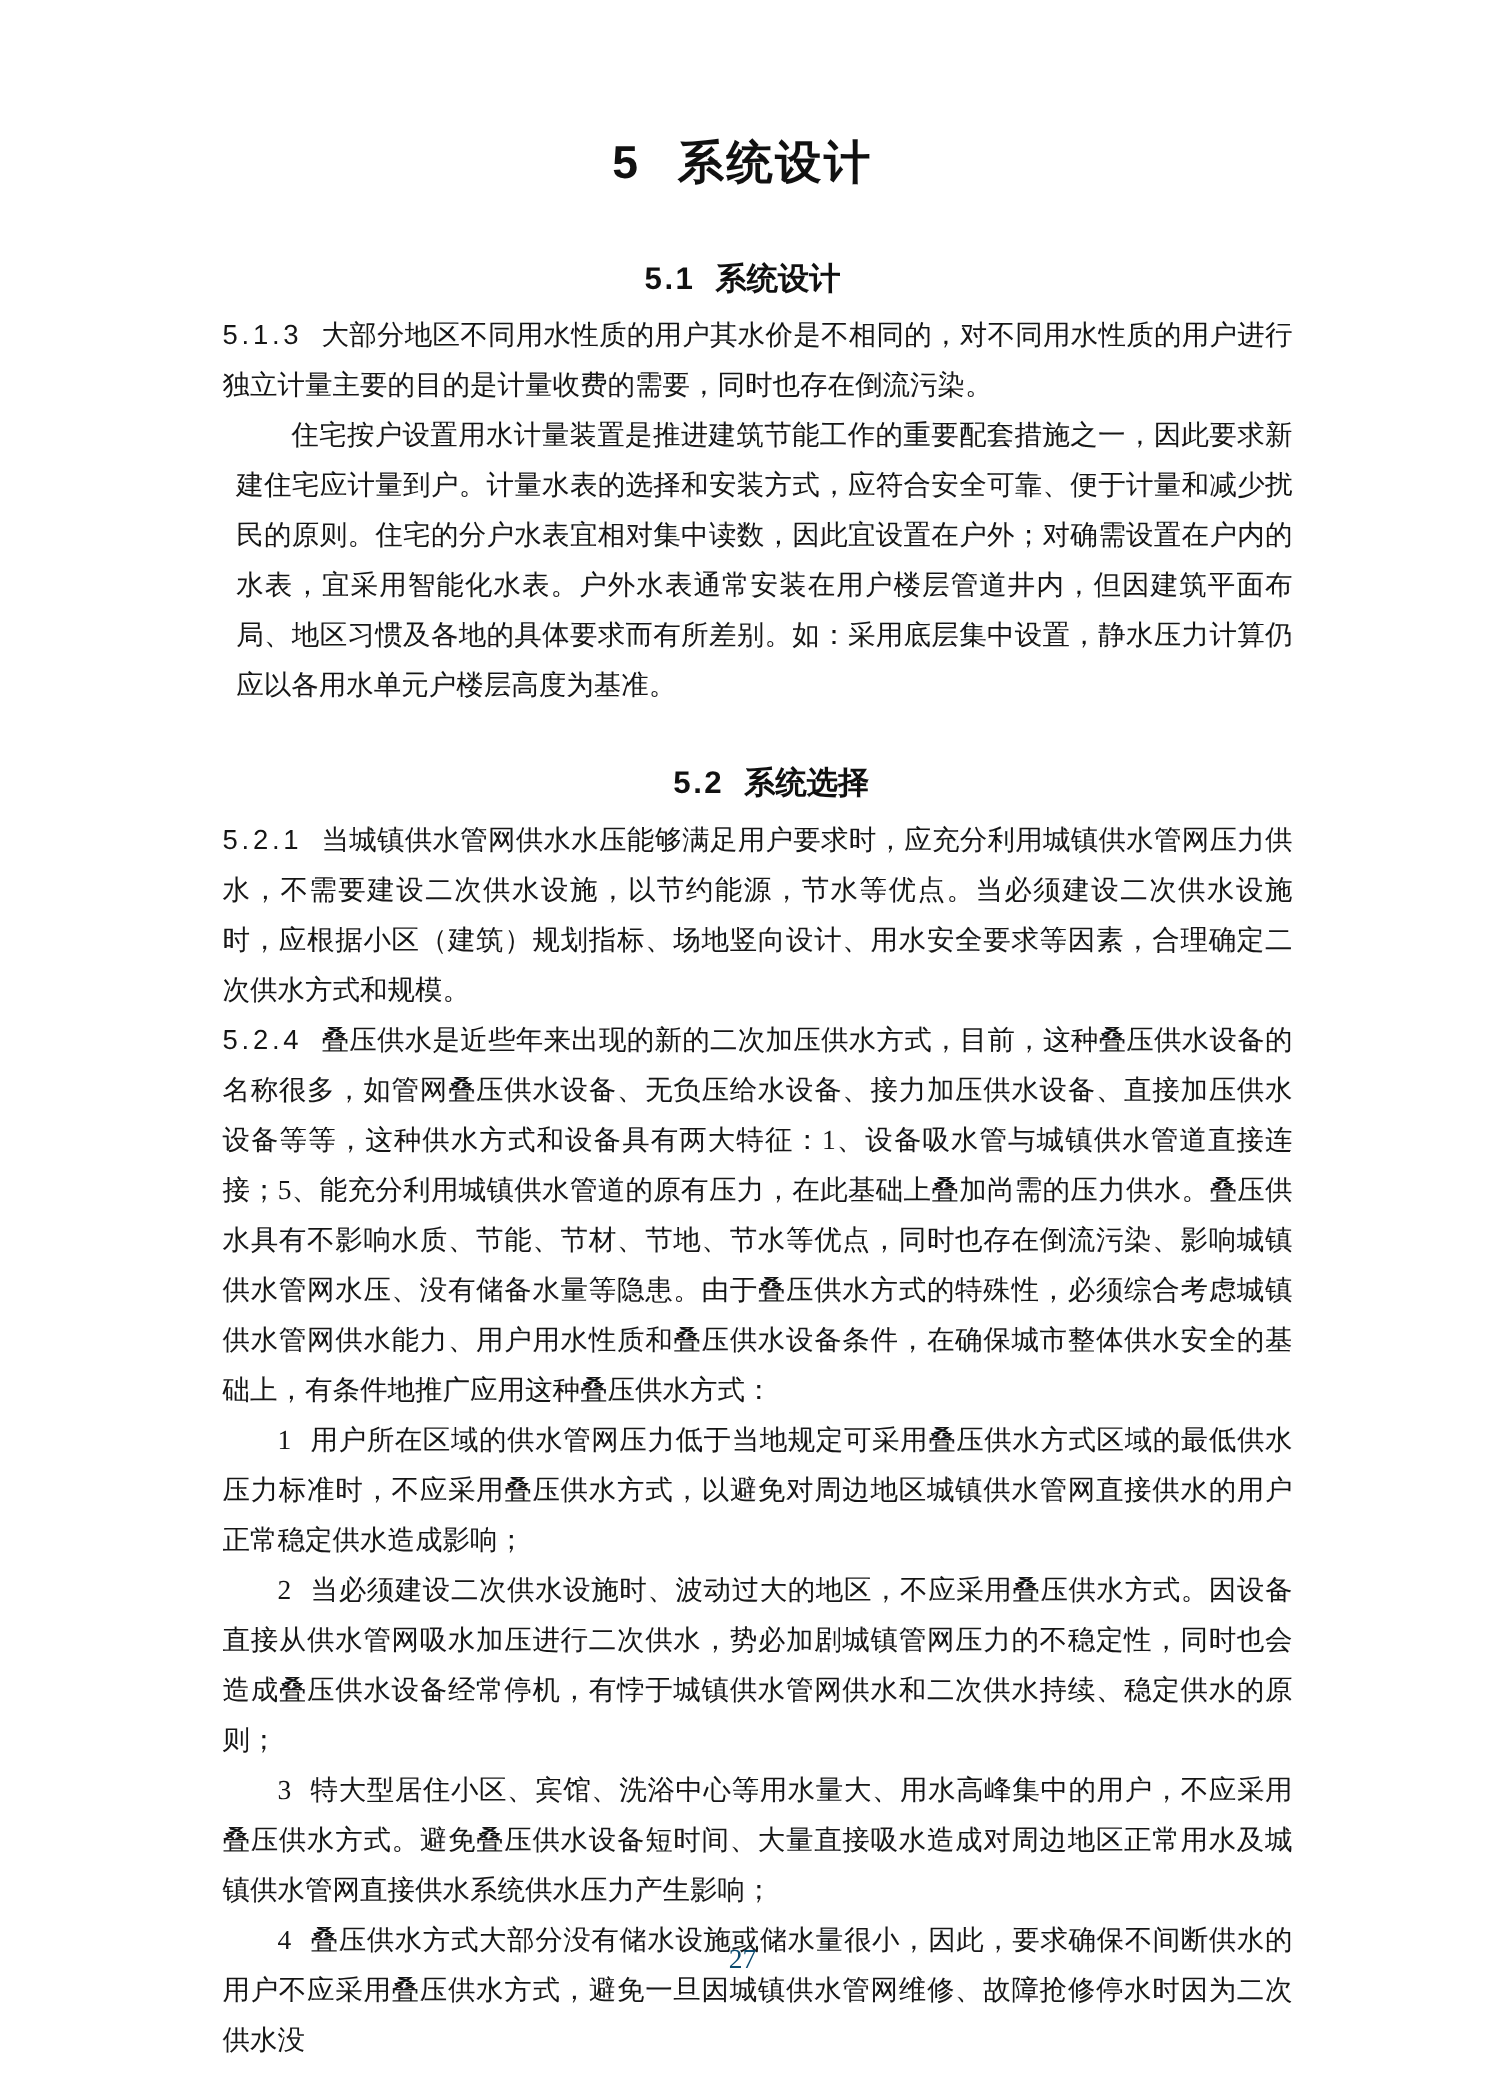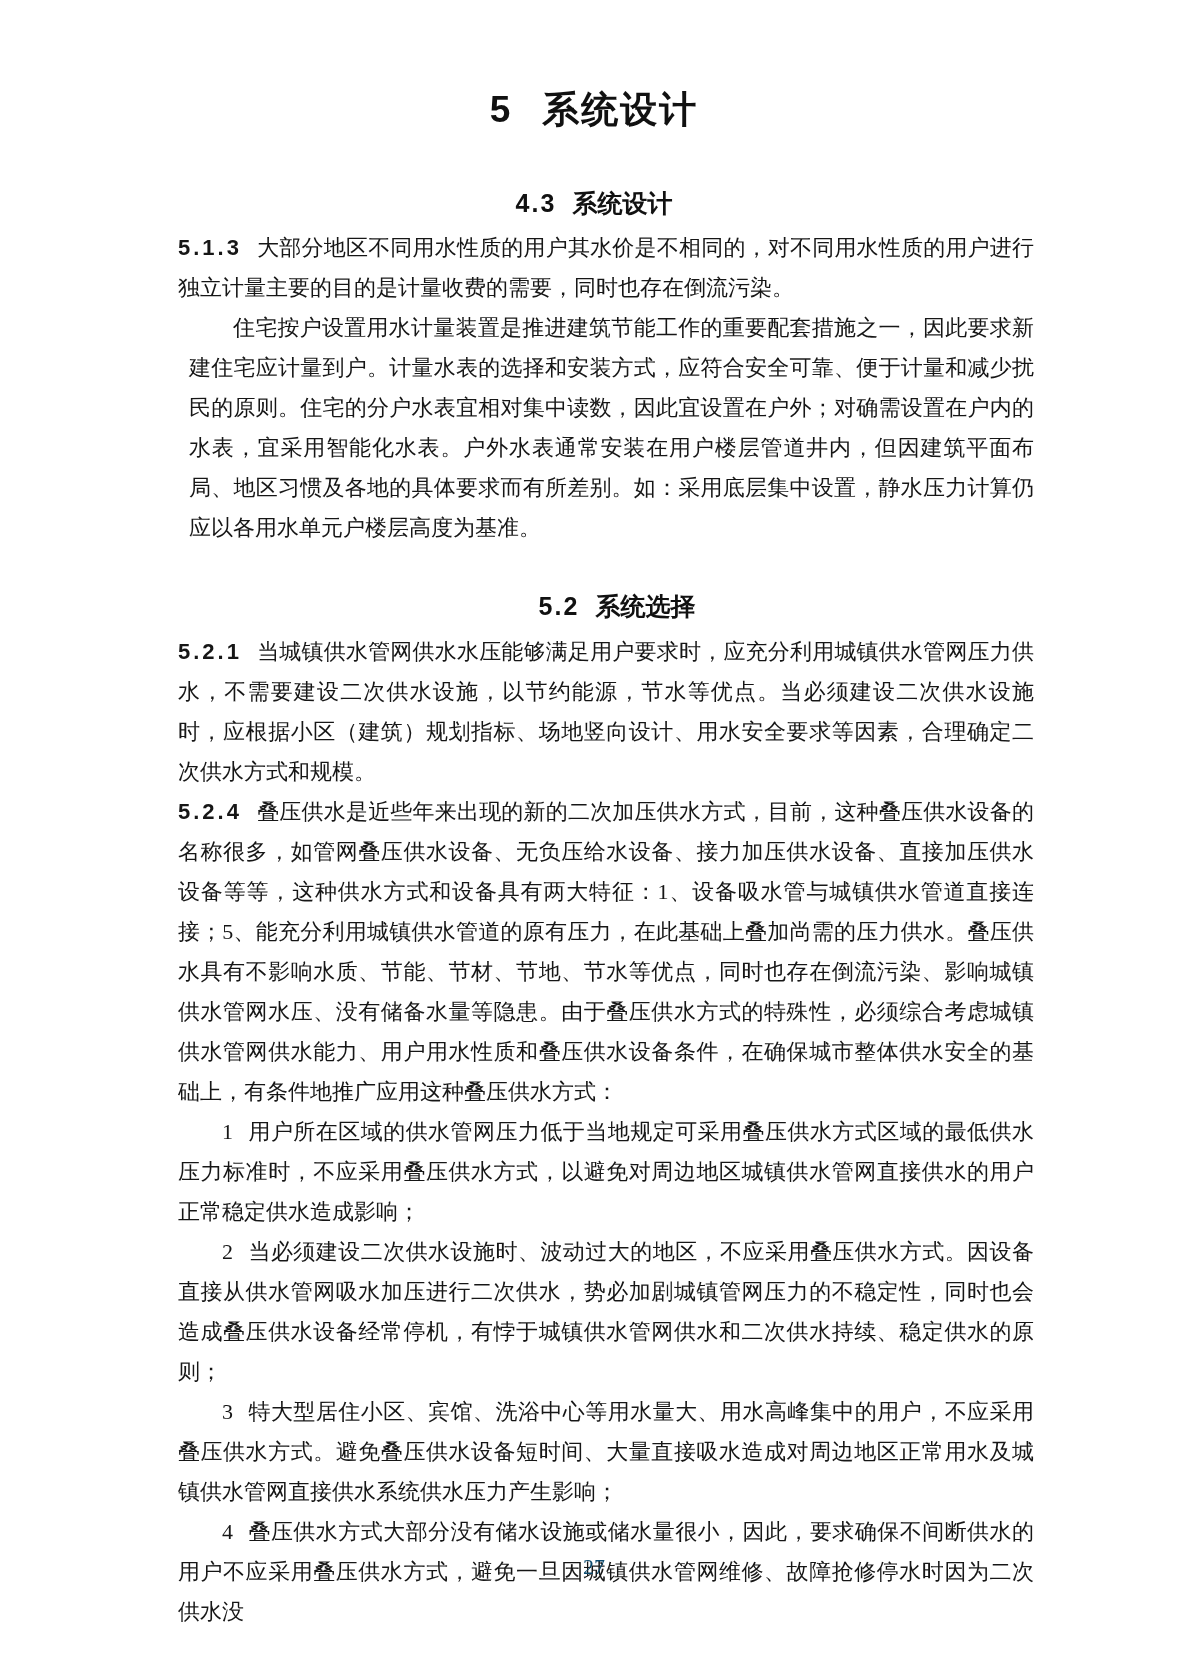--- a/index.html
+++ b/index.html
@@ -10,22 +10,22 @@
   .page {
     position: relative;
     width: 1188px;
     height: 1680px;
     background: #ffffff;
     overflow: hidden;
     color: #1c1c1c;
     font-family: "Liberation Serif", "DejaVu Serif", serif;
   }
   .chapter-title {
-    margin: 12px;
-    padding-top: 78px;
+    margin: 0;
+    padding-top: 110px;
     text-align: center;
     font-family: "Liberation Sans", "DejaVu Sans", sans-serif;
     font-weight: 700;
     font-size: 37px;
     line-height: 1.1;
     letter-spacing: 2px;
     color: #111;
   }
   .chapter-title .chapter-num {
     margin-right: 30px;
@@ -55,21 +55,21 @@
     color: #161616;
   }
   .body-block p {
     margin: 0;
     padding: 0;
   }
   p.indent { text-indent: 2em; margin-left: 11px; }
   p.item   { text-indent: 2em; }
   .clause-num {
     font-family: "Liberation Sans", "DejaVu Sans", sans-serif;
-    font-weight: 700;
+    font-weight: 400;
     letter-spacing: 3px;
     margin-right: 15px;
     white-space: nowrap;
   }
   .item-num {
     margin-right: 15px;
   }
   .page-number {
     position: absolute;
     top: 1554px;
@@ -80,21 +80,21 @@
     color: #0c4a6e;
   }
 </style>
 </head>
 <body>
 
 <div class="page">
 
   <h1 class="chapter-title"><span class="chapter-num">5</span><span>系统设计</span></h1>
 
-  <h2 class="section-heading" id="heading-5-1"><span class="heading-num">4.3</span><span>系统设计</span></h2>
+  <h2 class="section-heading" id="heading-5-1"><span class="heading-num">5.1</span><span>系统设计</span></h2>
 
   <div class="body-block">
     <p class="clause"><span class="clause-num">5.1.3</span><span>大部分地区不同用水性质的用户其水价是不相同的，对不同用水性质的用户进行独立计量主要的目的是计量收费的需要，同时也存在倒流污染。</span></p>
     <p class="indent">住宅按户设置用水计量装置是推进建筑节能工作的重要配套措施之一，因此要求新建住宅应计量到户。计量水表的选择和安装方式，应符合安全可靠、便于计量和减少扰民的原则。住宅的分户水表宜相对集中读数，因此宜设置在户外；对确需设置在户内的水表，宜采用智能化水表。户外水表通常安装在用户楼层管道井内，但因建筑平面布局、地区习惯及各地的具体要求而有所差别。如：采用底层集中设置，静水压力计算仍应以各用水单元户楼层高度为基准。</p>
   </div>
 
   <h2 class="section-heading" id="heading-5-2"><span class="heading-num">5.2</span><span>系统选择</span></h2>
 
   <div class="body-block">
     <p class="clause"><span class="clause-num">5.2.1</span><span>当城镇供水管网供水水压能够满足用户要求时，应充分利用城镇供水管网压力供水，不需要建设二次供水设施，以节约能源，节水等优点。当必须建设二次供水设施时，应根据小区（建筑）规划指标、场地竖向设计、用水安全要求等因素，合理确定二次供水方式和规模。</span></p>

